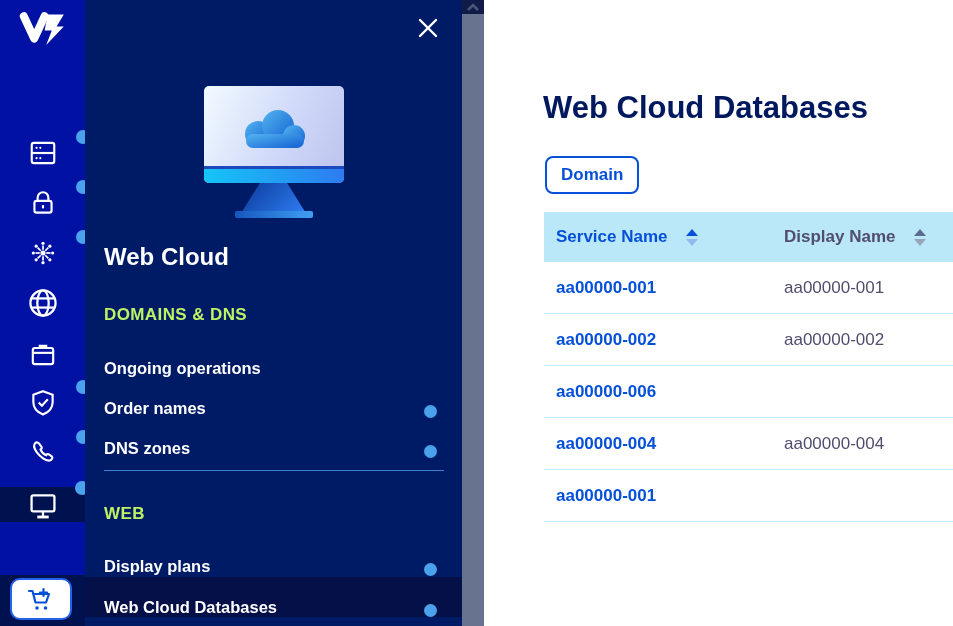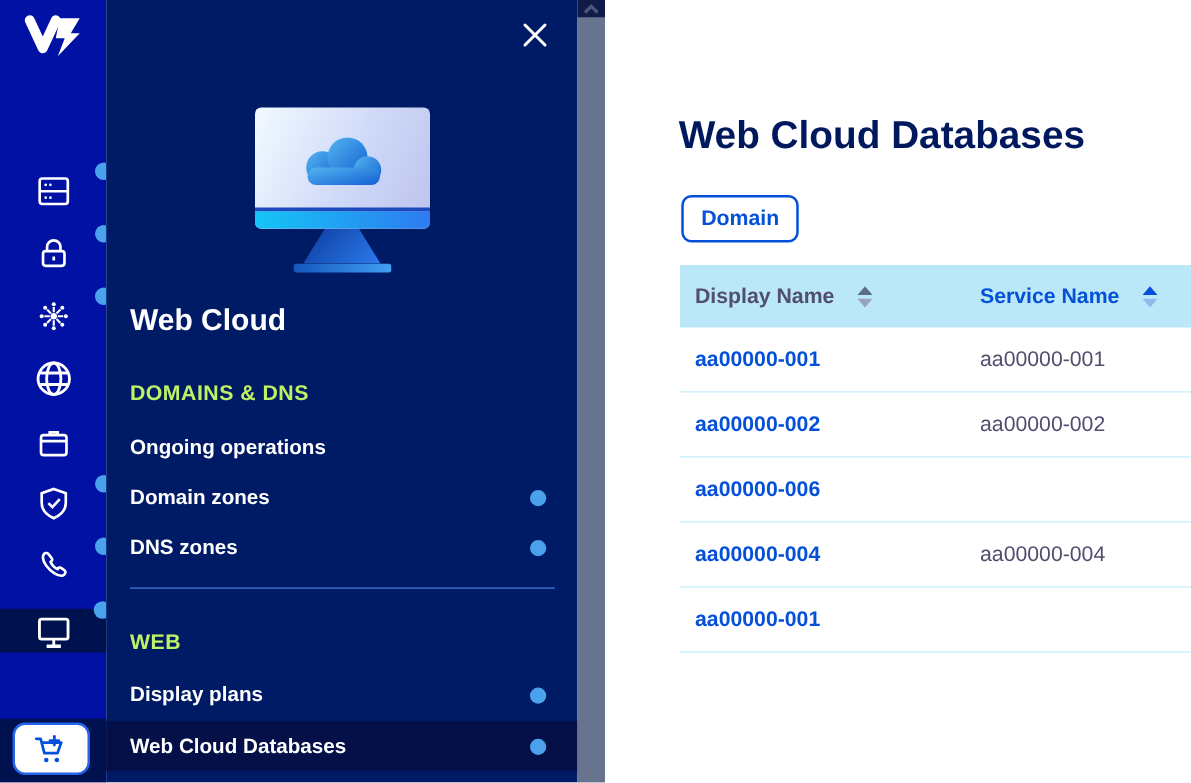--- a/index.html
+++ b/index.html
@@ -25,21 +25,21 @@
     background:linear-gradient(115deg,#F2FAFF 0%,#CFD9F8 55%,#BDC2EE 100%);}
   .screen-cloud{position:absolute;left:32px;top:18px;}
   .screen-bar{position:absolute;left:0;bottom:0;width:100%;height:14px;
     background:linear-gradient(90deg,#14C5F6,#2E7BF0);border-top:3px solid #1C49BC;}
   .stand{width:62px;height:28px;background:linear-gradient(135deg,#0B3C9C,#2E7BF0);
     clip-path:polygon(28% 0,72% 0,100% 100%,0 100%);}
   .base{width:78px;height:7px;border-radius:2px;background:linear-gradient(90deg,#1556BE,#3FA0F2);}
   .flyout-title{position:absolute;left:19px;top:243px;font-size:24px;font-weight:700;color:#fff;}
   .section-heading{position:absolute;left:19px;font-size:17px;font-weight:700;color:#bef264;letter-spacing:.4px;}
   .menu-item{position:absolute;left:0;width:100%;height:40px;box-sizing:border-box;
-    padding:0 25px 0 19px;display:flex;align-items:center;justify-content:space-between;cursor:pointer;}
+    padding:0 25px 0 19px;display:flex;align-items:flex-end;justify-content:space-between;cursor:pointer;}
   .menu-item .lbl{font-size:16.5px;font-weight:700;color:#fff;}
   .menu-item .mdot{width:13px;height:13px;border-radius:50%;background:#4BA2EC;flex:0 0 auto;}
   .menu-item.active{background:#041047;}
   .divider{position:absolute;left:19px;top:470px;width:340px;height:1px;background:#3F7FD1;}
   
   .scrollbar{position:absolute;left:462px;top:0;width:22px;height:626px;background:#68748F;}
   .scroll-up{position:absolute;left:0;top:0;width:22px;height:14px;background:#111B49;border:none;padding:0;
     display:flex;align-items:center;justify-content:center;cursor:pointer;}
   .scroll-thumb{position:absolute;left:0;top:14px;width:22px;height:612px;background:#68748F;cursor:grab;}
   
@@ -226,21 +226,21 @@
   </div>
 
   <h2 class="flyout-title" style="margin:0">Web Cloud</h2>
 
   <div class="section-heading" style="top:305px">DOMAINS &amp; DNS</div>
 
   <div class="menu-item" style="top:338px">
     <span class="lbl">Ongoing operations</span>
   </div>
   <div class="menu-item" style="top:378px">
-    <span class="lbl">Domain zones</span>
+    <span class="lbl">Order names</span>
     <span class="mdot"></span>
   </div>
   <div class="menu-item" style="top:418px">
     <span class="lbl">DNS zones</span>
     <span class="mdot"></span>
   </div>
 
   <div class="divider"></div>
 
   <div class="section-heading" style="top:504px">WEB</div>
@@ -263,34 +263,34 @@
   </button>
   <div class="scroll-thumb"></div>
 </div>
 
 <div class="main">
   <h1 class="page-title">Web Cloud Databases</h1>
   <button class="order-btn">Domain</button>
 
   <div class="table">
     <div class="thead">
+      <div class="th col-service">
+        <span>Service Name</span>
+        <span class="sort blue">
+            <span class="tri-up"></span>
+            <span class="tri-down"></span>
+          </span>
+      </div>
       <div class="th col-display">
         <span>Display Name</span>
         <span class="sort grey">
             <span class="tri-up"></span>
             <span class="tri-down"></span>
           </span>
       </div>
-      <div class="th col-service">
-        <span>Service Name</span>
-        <span class="sort blue">
-            <span class="tri-up"></span>
-            <span class="tri-down"></span>
-          </span>
-      </div>
     </div>
 
     <div class="trow">
       <div class="cell"><a>aa00000-001</a></div>
       <div class="cell display">aa00000-001</div>
     </div>
     <div class="trow">
       <div class="cell"><a>aa00000-002</a></div>
       <div class="cell display">aa00000-002</div>
     </div>

